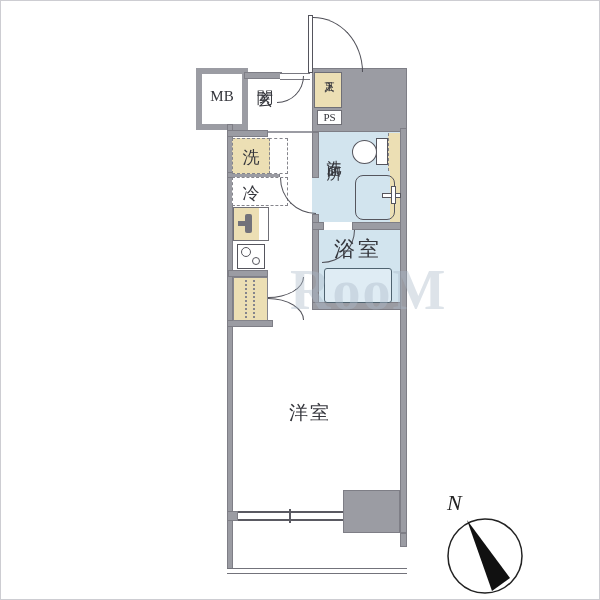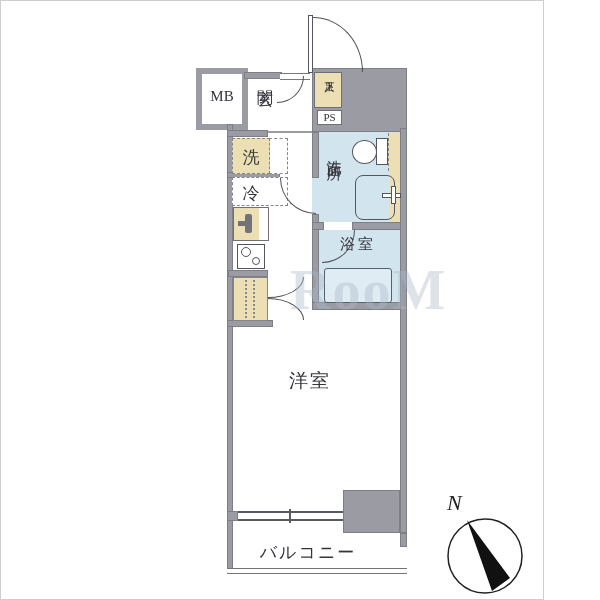--- a/index.html
+++ b/index.html
@@ -1,17 +1,17 @@
 <!DOCTYPE html>
 <html><head>
 <meta charset="utf-8">
 <style>
   html,body{margin:0;padding:0;background:#fff;}
   .canvas{
-    position:relative;width:544px;height:600px;background:#ffffff;
+    position:relative;width:600px;height:600px;background:#ffffff;
     font-family:"Liberation Serif","DejaVu Serif",serif;
     box-shadow: inset 0 0 0 1px #cdcdd2;
     overflow:hidden;
   }
   .abs{position:absolute;}
   .wall{position:absolute;background:#9b9ca3;box-shadow:inset 0 0 0 1px rgba(90,90,100,.45);}
   .floor-blue{position:absolute;background:#d2e4ee;}
   .beige{position:absolute;background:#ecdfb4;}
   .box-outline{position:absolute;background:#ffffff;border:1px solid #6f6f76;box-sizing:border-box;}
   .dashed{position:absolute;border:1px dashed #85858c;box-sizing:border-box;}
@@ -96,23 +96,22 @@
   <div class="line" style="left:289px;top:509px;width:2px;height:14px;"></div>
   <div class="abs" style="left:227px;top:568px;width:180px;height:6px;background:#fff;border-top:1.5px solid #73737b;border-bottom:1.5px solid #73737b;box-sizing:border-box;"></div>
 
   <div class="lbl center" style="left:196px;top:88px;width:52px;font-size:15px;">MB</div>
   <div class="lbl vtext" style="left:254px;top:77px;font-size:16px;height:40px;">玄関</div>
   <div class="lbl vtext" style="left:322px;top:74px;font-size:10px;height:34px;">下足入</div>
   <div class="lbl center" style="left:317px;top:110px;width:25px;font-size:11px;line-height:15px;">PS</div>
   <div class="lbl center" style="left:232px;top:146px;width:38px;font-size:17px;">洗</div>
   <div class="lbl center" style="left:232px;top:182px;width:38px;font-size:17px;">冷</div>
   <div class="lbl vtext" style="left:324px;top:148px;font-size:15px;letter-spacing:3px;height:70px;">洗面所</div>
-  <div class="lbl center" style="left:334px;top:235px;width:48px;font-size:15px;letter-spacing:3px;">浴室</div>
-  <div class="lbl center" style="left:240px;top:368px;width:140px;font-size:19px;letter-spacing:2px;">洋室</div>
-  <div class="lbl center" style="left:233px;top:541px;width:150px;font-size:17px;letter-spacing:2px;">バルコニー</div>
+  <div class="lbl center" style="left:334px;top:235px;width:48px;font-size:21px;letter-spacing:3px;">浴室</div>
+  <div class="lbl center" style="left:240px;top:400px;width:140px;font-size:19px;letter-spacing:2px;">洋室</div>
 
   <div class="lbl" style="left:447px;top:490px;font-size:22px;font-style:italic;color:#222;">N</div>
   <svg class="abs" style="left:440px;top:490px;" width="115" height="115" viewBox="0 0 115 115">
     <circle cx="45" cy="66" r="37" fill="#ffffff" stroke="#222222" stroke-width="1.5"></circle>
     <polygon points="27,30 52,101 70,88" fill="#111111"></polygon>
   </svg>
 
   <div class="watermark" style="left:290px;top:258px;text-align:right;">RooM</div>
 
 </div>

